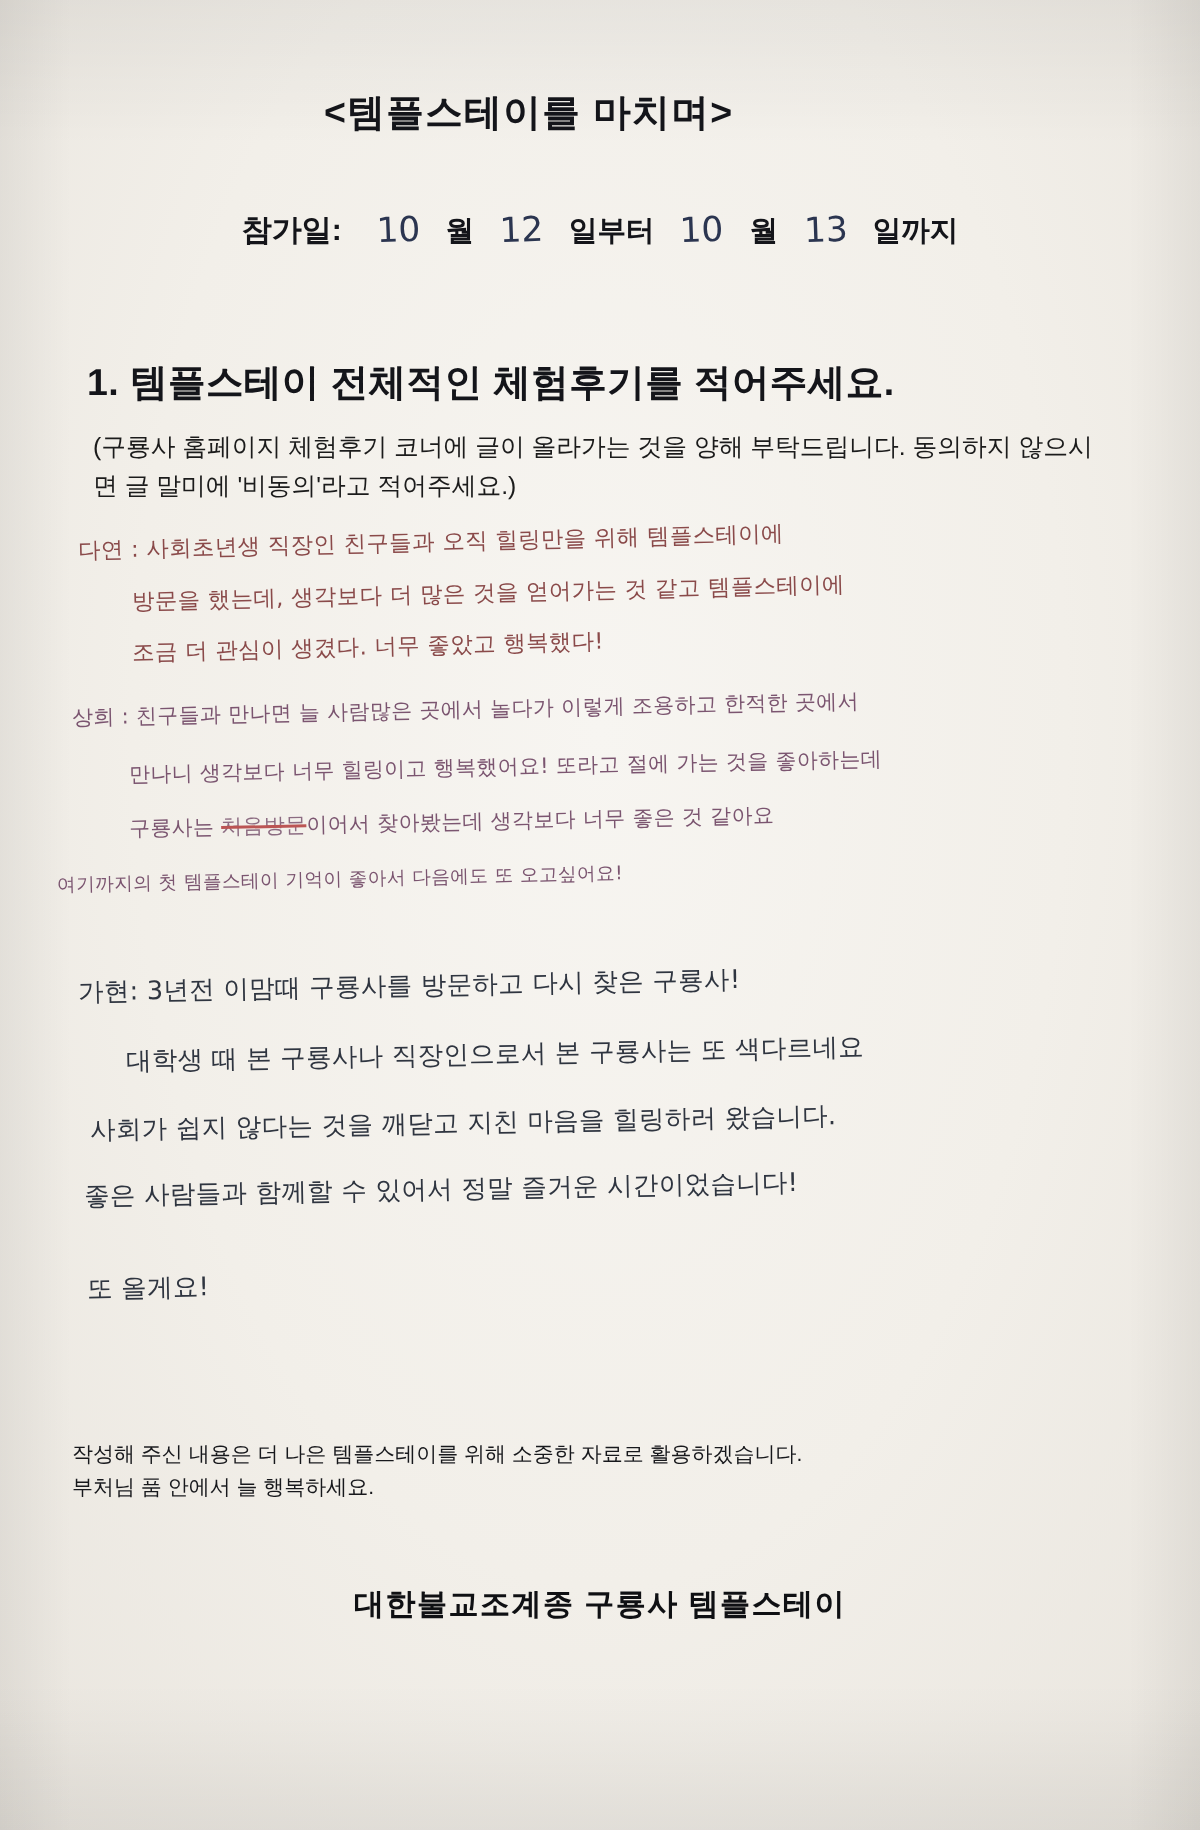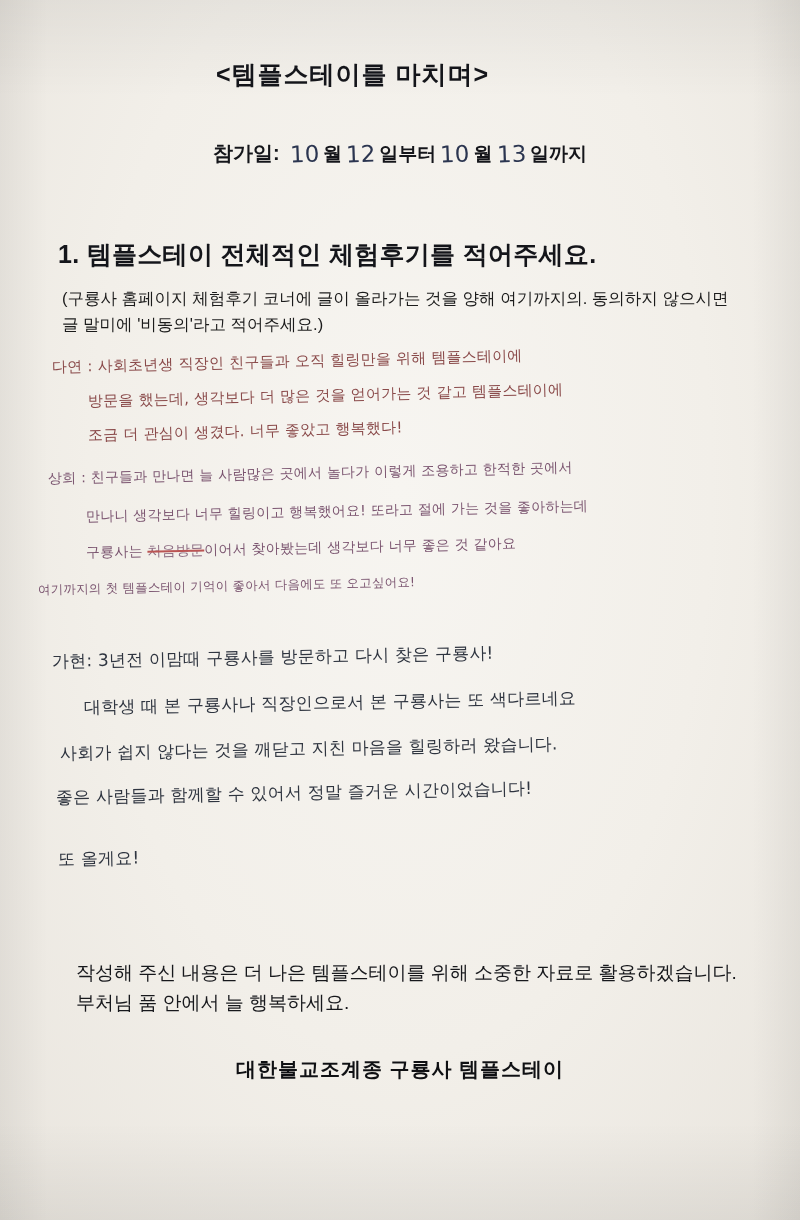--- a/index.html
+++ b/index.html
@@ -51,21 +51,21 @@
   }
 
   .participation-row {
     position: absolute;
     top: 140px;
     left: 0;
     width: 800px;
     display: flex;
     justify-content: center;
     align-items: flex-end;
-    gap: 1px;
+    gap: 14px;
     font-size: 20px;
     font-weight: bold;
     color: #14151a;
   }
   .participation-row .label {
     margin-right: 6px;
   }
   .hand-num {
     font-family: "DejaVu Sans", sans-serif;
     font-weight: normal;
@@ -149,24 +149,23 @@
   .e3-l3 { top: 742px; left: 60px; }
   .e3-l4 { top: 786px; left: 56px; }
   .e3-l5 { top: 848px; left: 58px; }
 
   
   .footer-note {
     position: absolute;
     top: 958px;
     left: 48px;
     width: 710px;
-    font-size: 19px;
+    font-size: 14px;
     line-height: 1.6;
     color: #17181c;
-    margin-left: 28px;
   }
   .org {
     position: absolute;
     top: 1056px;
     left: 0;
     width: 800px;
     text-align: center;
     font-size: 20px;
     font-weight: bold;
     letter-spacing: 1px;
@@ -188,21 +187,21 @@
     <span class="unit">월</span>
     <span class="hand-num">12</span>
     <span class="unit">일부터</span>
     <span class="hand-num">10</span>
     <span class="unit">월</span>
     <span class="hand-num">13</span>
     <span class="unit">일까지</span>
   </div>
 
   <div class="q1">1. 템플스테이 전체적인 체험후기를 적어주세요.</div>
-  <div class="q1-note">(구룡사 홈페이지 체험후기 코너에 글이 올라가는 것을 양해 여기까지의. 동의하지 않으시면 글 말미에 '비동의'라고 적어주세요.)</div>
+  <div class="q1-note">(구룡사 홈페이지 체험후기 코너에 글이 올라가는 것을 양해 부탁드립니다. 동의하지 않으시면 글 말미에 '비동의'라고 적어주세요.)</div>
 
   <div class="hand entry-1 e1-l1">다연 : 사회초년생 직장인 친구들과 오직 힐링만을 위해 템플스테이에</div>
   <div class="hand entry-1 e1-l2">방문을 했는데, 생각보다 더 많은 것을 얻어가는 것 같고 템플스테이에</div>
   <div class="hand entry-1 e1-l3">조금 더 관심이 생겼다. 너무 좋았고 행복했다!</div>
 
   <div class="hand entry-2 e2-l1">상희 : 친구들과 만나면 늘 사람많은 곳에서 놀다가 이렇게 조용하고 한적한 곳에서</div>
   <div class="hand entry-2 e2-l2">만나니 생각보다 너무 힐링이고 행복했어요! 또라고 절에 가는 것을 좋아하는데</div>
   <div class="hand entry-2 e2-l3">구룡사는 <span class="strike">처음방문</span>이어서 찾아봤는데 생각보다 너무 좋은 것 같아요</div>
   <div class="hand entry-2 e2-l4">여기까지의 첫 템플스테이 기억이 좋아서 다음에도 또 오고싶어요!</div>
 

